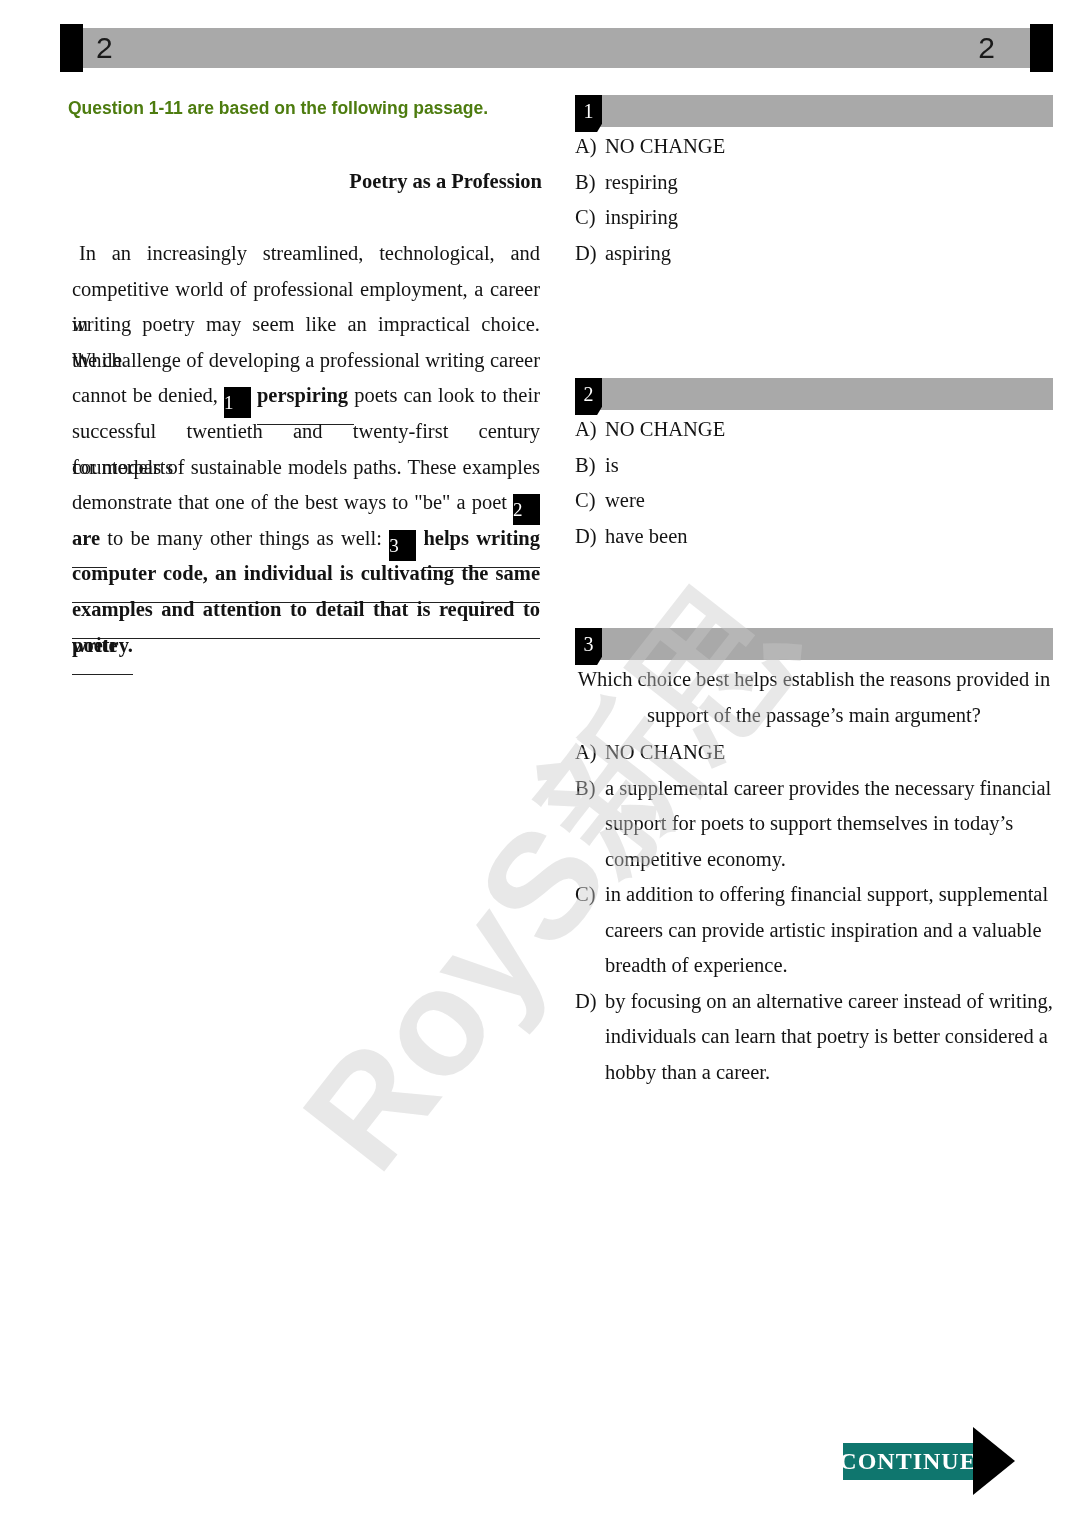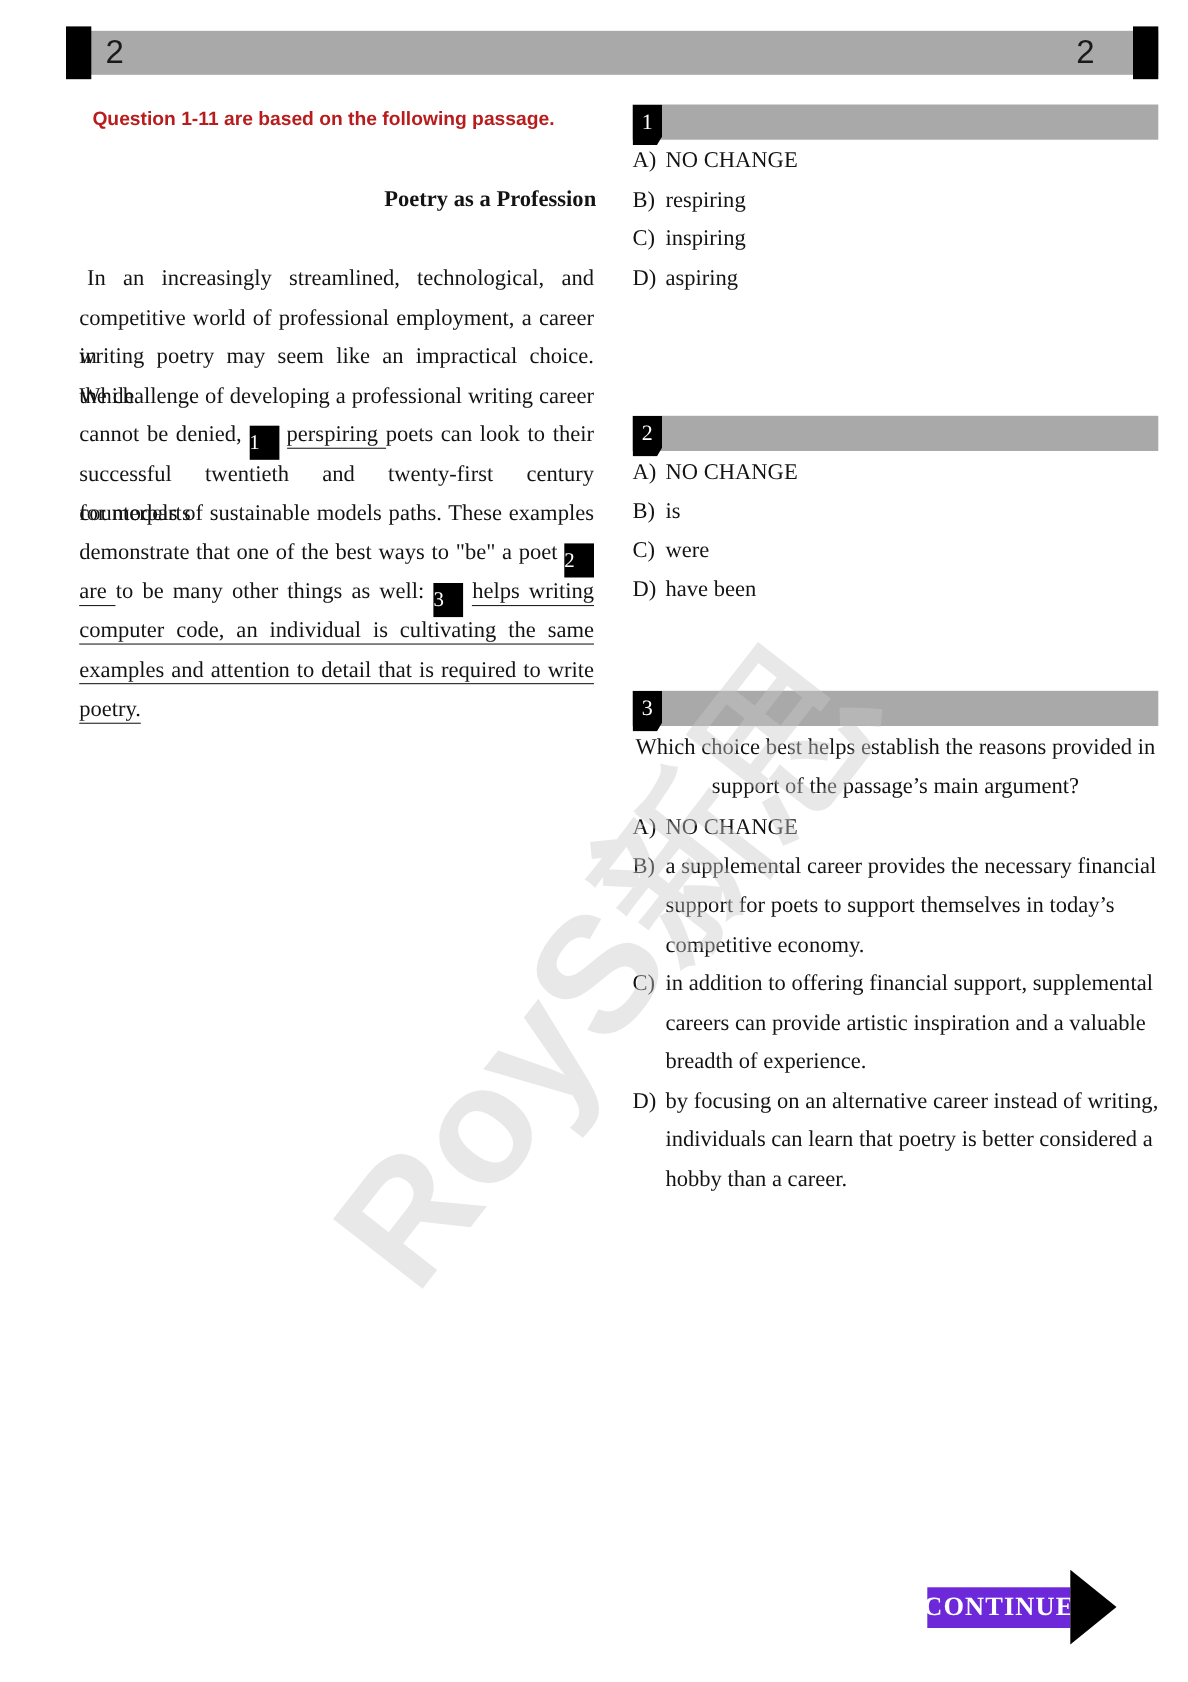--- a/index.html
+++ b/index.html
@@ -10,29 +10,29 @@
   .header-bar{position:absolute;left:60px;top:28px;width:993px;height:40px;background:#a9a9a9;}
   .header-sq{position:absolute;top:-4px;width:23px;height:48px;background:#000;}
   .header-sq.left{left:0;}
   .header-sq.right{right:0;}
   .header-num{position:absolute;top:0;height:40px;line-height:40px;
               font-family:"Liberation Sans",sans-serif;font-size:30px;color:#1a1a1a;}
   .header-num.left{left:36px;}
   .header-num.right{right:58px;}
 
   
-  .intro{position:absolute;left:84px;top:98px;width:470px;
-         font-family:"Liberation Sans",sans-serif;font-weight:700;font-size:17.5px;color:#b91c1c;}
+  .intro{position:absolute;left:68px;top:98px;width:470px;
+         font-family:"Liberation Sans",sans-serif;font-weight:700;font-size:17.5px;color:#4d7c0f;}
   .ptitle{position:absolute;left:72px;top:170px;width:470px;
           font-weight:700;font-size:20.5px;text-align:right;}
   .passage{position:absolute;left:72px;top:236px;width:468px;font-size:20.5px;}
   .pline{height:35.6px;line-height:35.6px;text-align:justify;text-align-last:justify;white-space:normal;}
   .pline:first-child{padding-left:7px;}
   .pline:last-child{text-align-last:left;}
-  .uline{border-bottom:1.6px solid #222;padding-bottom:1px;}
+  .uline{border-bottom:1.6px solid #222;padding-bottom:18px;font-weight:bold;}
   .pmarker{display:inline-block;width:27px;height:31px;background:#000;color:#fff;
            font-size:19px;line-height:31px;text-align:center;vertical-align:-7px;}
 
   
   .question{position:absolute;left:575px;width:478px;font-size:20.5px;}
   .q1{top:95px;} .q2{top:378px;} .q3{top:628px;}
   .qbar{position:relative;width:100%;height:32px;background:#a9a9a9;}
   .qnum{position:absolute;left:0;top:0;width:27px;height:37px;background:#000;color:#fff;
         text-align:center;line-height:33px;font-size:20px;
         clip-path:polygon(0 0,100% 0,100% 78%,82% 100%,0 100%);}
@@ -45,21 +45,21 @@
 
   
   .watermark{position:absolute;left:150px;top:480px;width:800px;height:800px;
              display:flex;align-items:center;justify-content:center;
              pointer-events:none;z-index:5;}
   .watermark span{transform:rotate(-52deg);font-family:"Liberation Sans",sans-serif;
                   font-weight:700;font-size:150px;color:#c9c9c9;opacity:0.42;white-space:nowrap;}
 
   
   .continue{position:absolute;left:843px;top:1427px;display:flex;align-items:center;cursor:pointer;}
-  .continue .rect{width:130px;height:37px;background:#6d28d9;color:#fff;
+  .continue .rect{width:130px;height:37px;background:#0f766e;color:#fff;
                   font-weight:700;font-size:24px;letter-spacing:1px;
                   display:flex;align-items:center;justify-content:center;}
   .continue .arrowhead{width:0;height:0;border-left:42px solid #000;
                        border-top:34px solid transparent;border-bottom:34px solid transparent;}
 </style>
 </head>
 <body>
 
 <div class="page">
 

